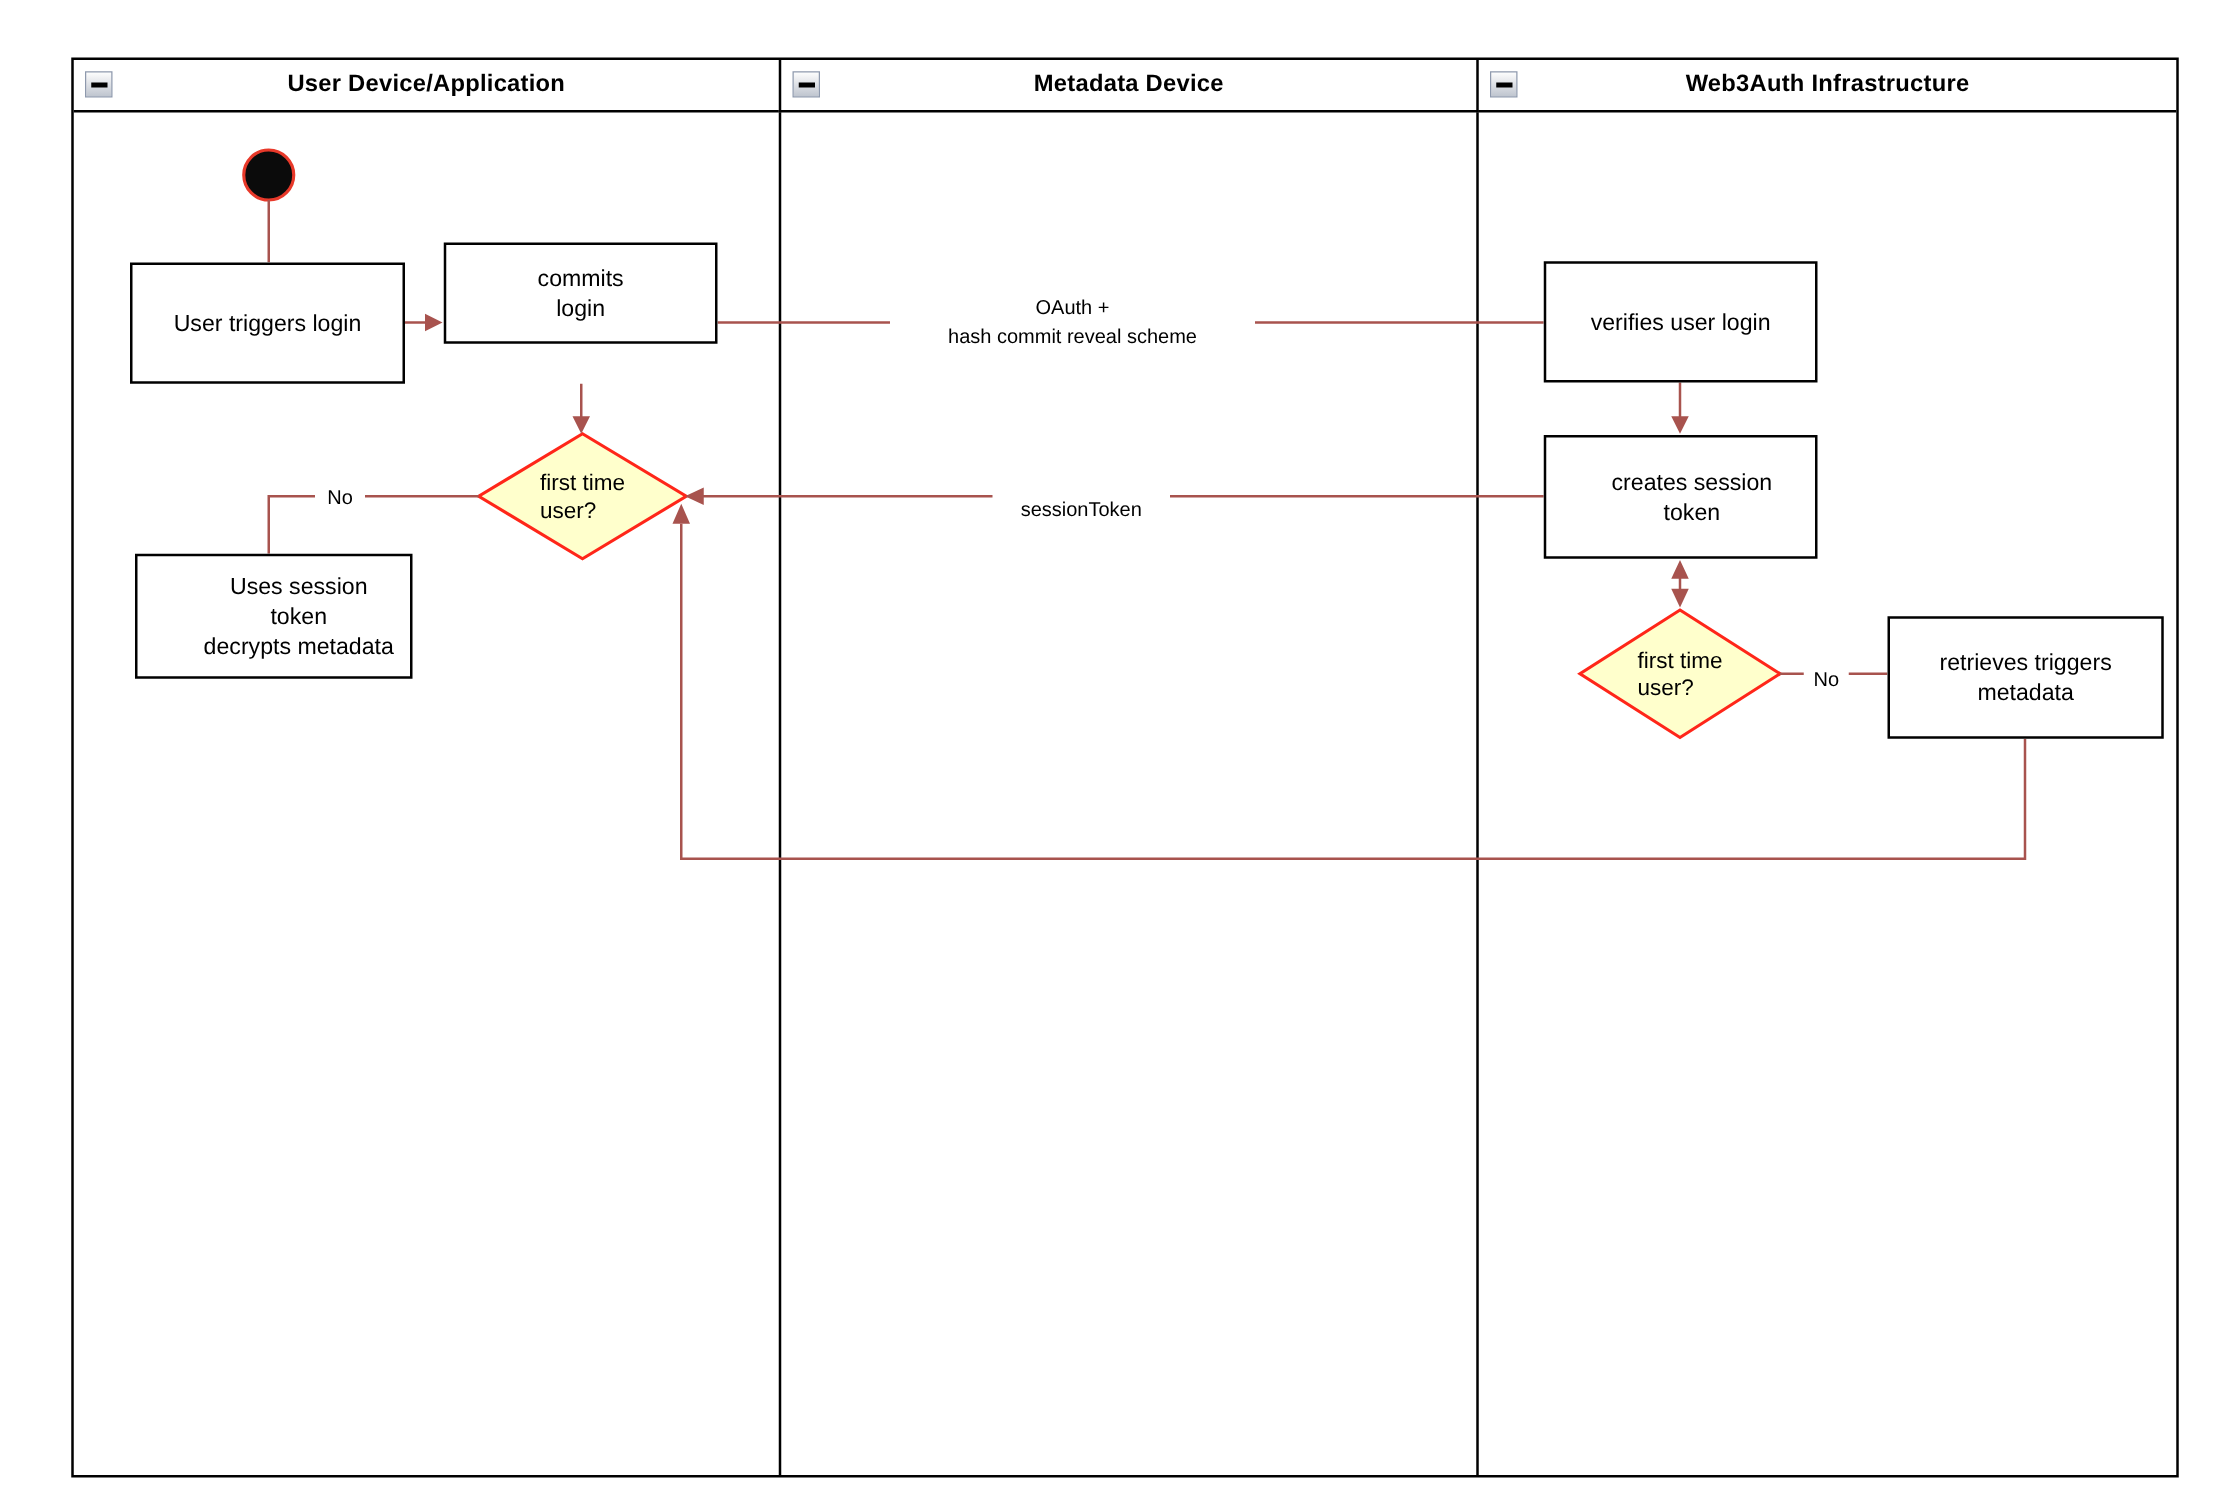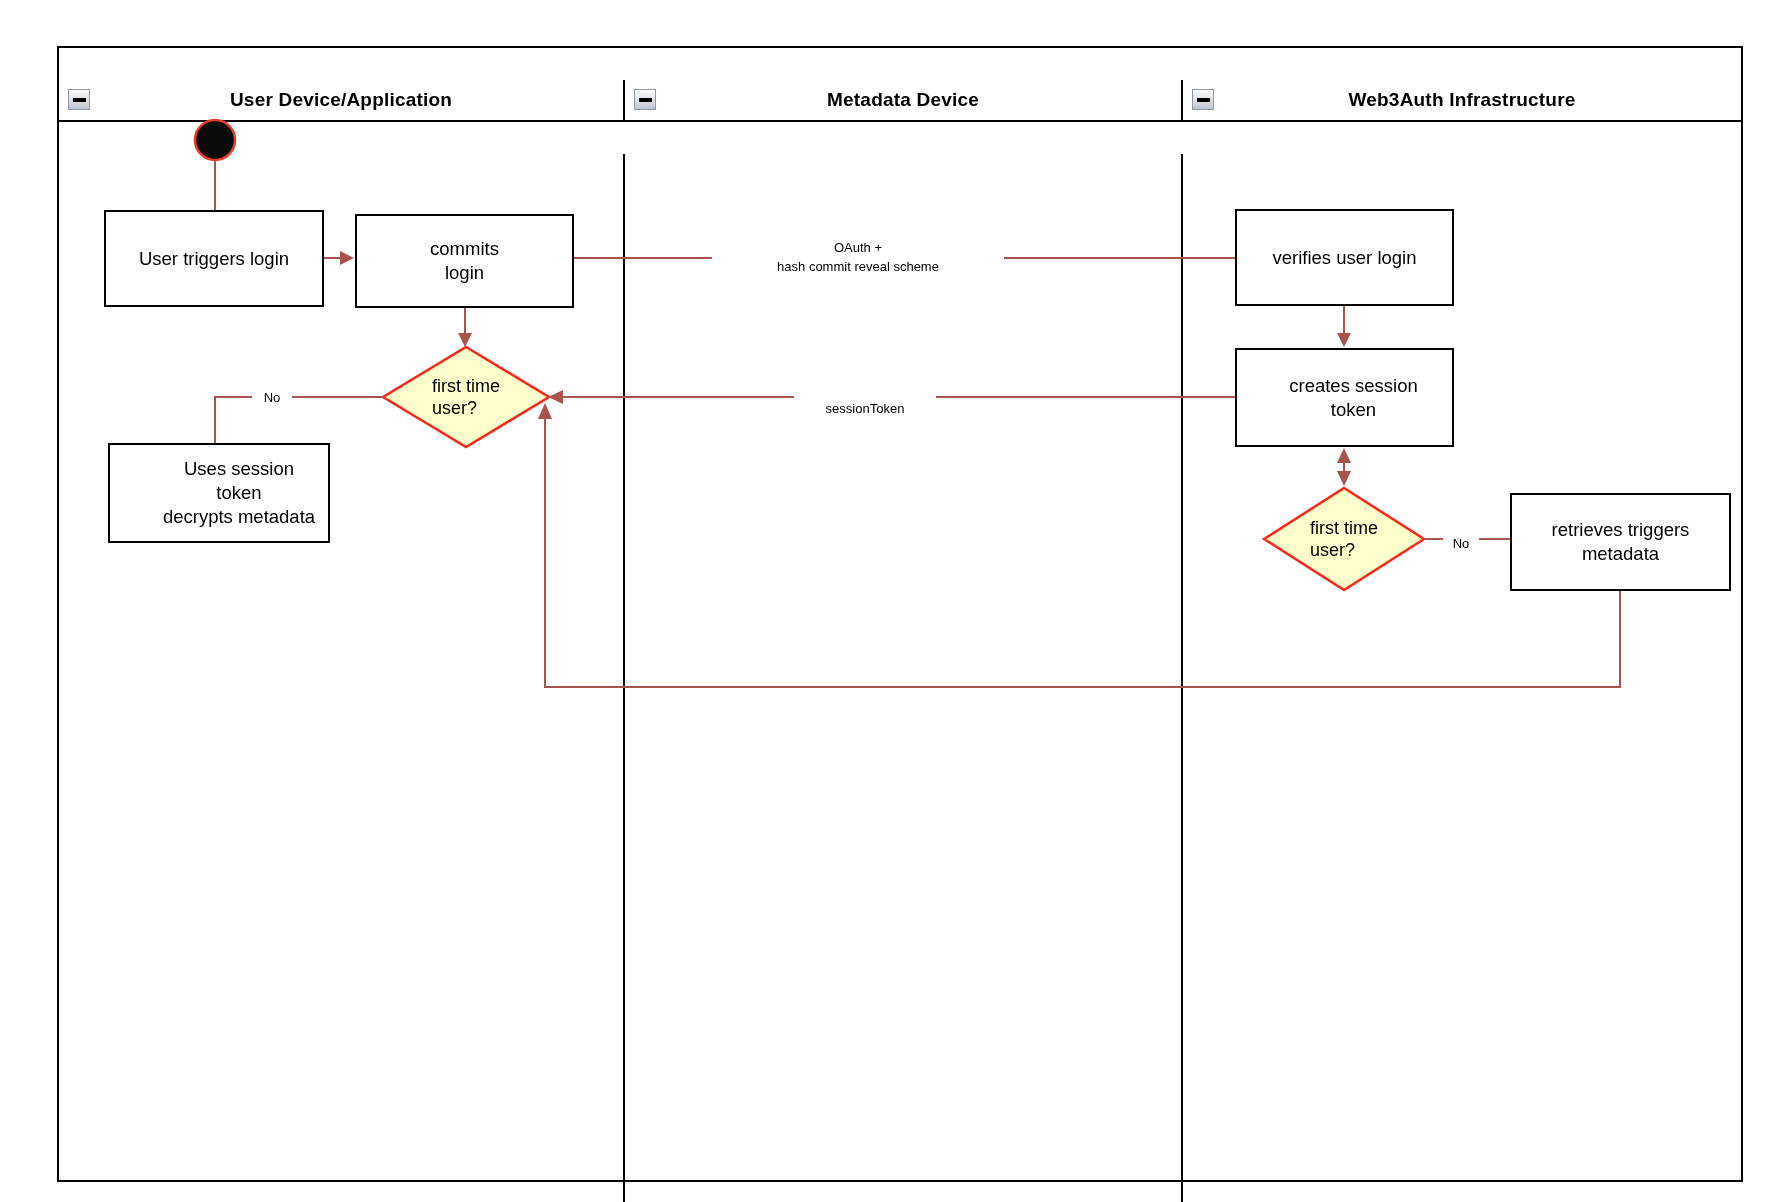--- a/index.html
+++ b/index.html
@@ -14,21 +14,21 @@
   }
   
   #pool {
     position: absolute;
     left: 57px; top: 46px;
     width: 1686px; height: 1136px;
     border: 2px solid #000;
     box-sizing: border-box;
     background: #fff;
   }
-  .lane-row { display: grid; grid-template-columns: 564px 560px 558px; margin-top: 32px; }
+  .lane-row { display: grid; grid-template-columns: 564px 560px 558px; }
   .lane-header {
     position: relative;
     height: 42px;
     border-bottom: 2px solid #000;
     display: flex;
     align-items: center;
     justify-content: center;
     box-sizing: border-box;
   }
   .lane-header.mid { border-right: 2px solid #000; border-left: 2px solid #000; }
@@ -84,21 +84,21 @@
   }
   .edge-label {
     position: absolute;
     z-index: 4;
     background: #fff;
     display: flex;
     align-items: center;
     justify-content: center;
     text-align: center;
     white-space: pre-line;
-    font-size: 13px;
+    font-size: 16px;
     line-height: 1.45;
   }
 </style>
 </head>
 <body>
 
 <div id="canvas">
 
   <div id="pool">
     <div class="lane-row">
@@ -157,21 +157,21 @@
     <polygon points="1344,486 1337,471 1351,471" fill="#A8534E"></polygon>
 
     <path d="M1424 539 H1510" fill="none" stroke-width="2" stroke="#A8534E"></path>
 
     <path d="M1620 591 V687 H545 V419" fill="none" stroke-width="2" stroke="#A8534E"></path>
     <polygon points="545,403 538,419 552,419" fill="#A8534E"></polygon>
   </svg>
 
   <div class="node" style="left:104px; top:210px; width:220px; height:97px;">User triggers login</div>
 
-  <div class="node" style="left:355px; top:214px; width:219px; height:94px;">commits
+  <div class="node" style="left:355px; top:194px; width:219px; height:81px;">commits
 login</div>
 
   <div class="node" style="left:1235px; top:209px; width:219px; height:97px;">verifies user login</div>
 
   <div class="node" style="left:1235px; top:348px; width:219px; height:99px;padding-left:18px;">creates session
 token</div>
 
   <div class="node" style="left:108px; top:443px; width:222px; height:100px;padding-left:40px;">Uses session
 token
 decrypts metadata</div>

